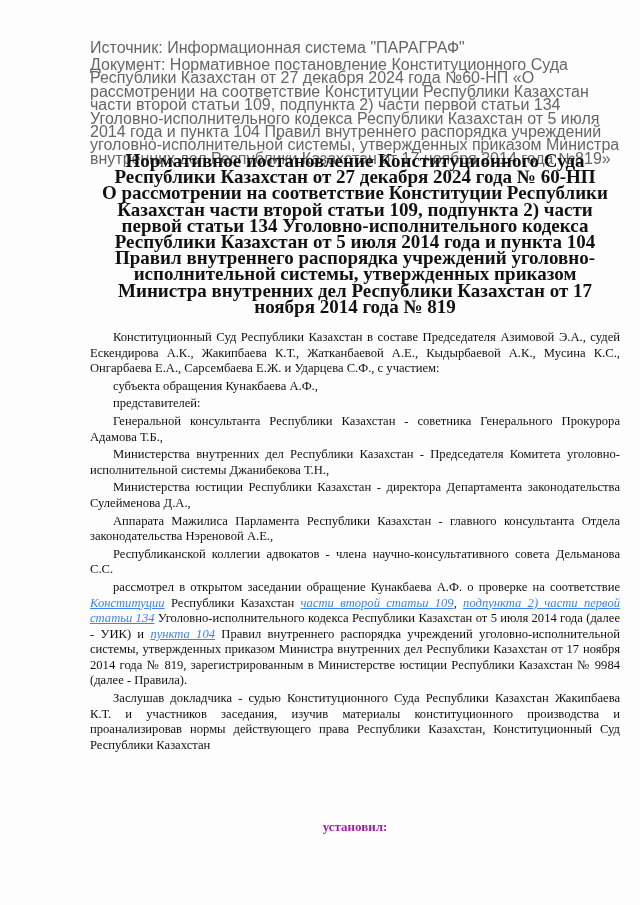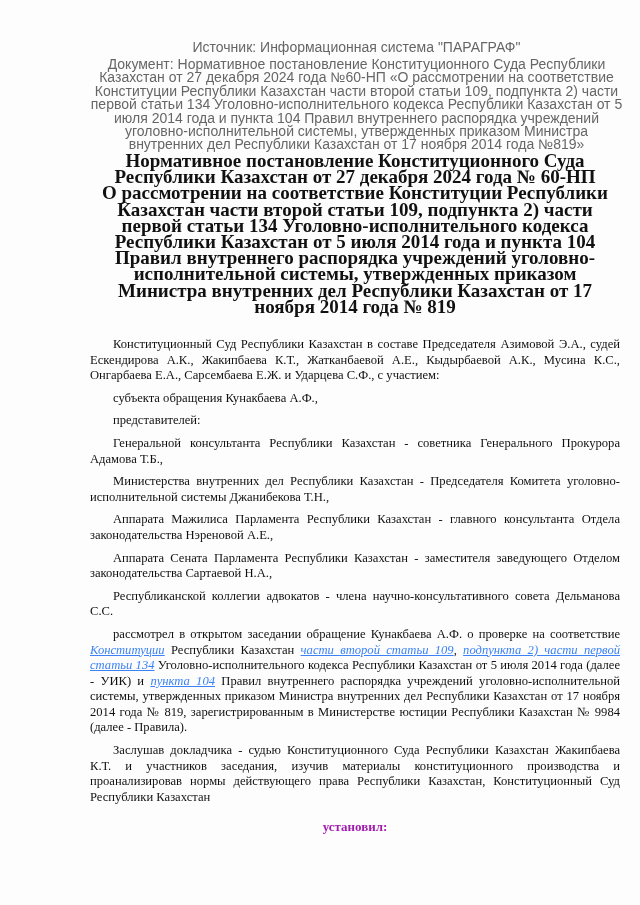--- a/index.html
+++ b/index.html
@@ -1,42 +1,42 @@
 <!DOCTYPE html>
 <html><head>
 <meta charset="utf-8">
 <style>
   html, body { margin: 0; padding: 0; background: #fdfdfd; }
   body { width: 640px; height: 905px; overflow: hidden; position: relative; }
   .page { position: absolute; left: 0; top: 0; width: 640px; height: 905px; background: #fdfdfd; }
   .meta {
     position: absolute; left: 90px; width: 533px;
-    font-family: "Liberation Sans", sans-serif; font-size: 14px; line-height: 13.4px;
-    color: #666; text-align: center;
+    font-family: "Liberation Sans", sans-serif; font-size: 16px; line-height: 13.4px;
+    color: #666; text-align: left;
   }
   .meta-source { top: 41px; }
   .meta-doc { top: 58px; }
   .meta-status { top: 137px; }
   .title {
     position: absolute; left: 90px; width: 530px; top: 153px;
     font-family: "Liberation Serif", serif; font-weight: bold; font-size: 19px; line-height: 16.2px;
     color: #111; text-align: center;
   }
   .title div { margin: 0; }
   .heading {
     position: absolute; left: 90px; width: 530px; top: 287px;
     font-family: "Liberation Serif", serif; font-weight: bold; font-size: 13px; line-height: 16.4px;
     color: #111; text-align: center;
   }
   .body {
     position: absolute; left: 90px; width: 530px; top: 330px;
     font-family: "Liberation Serif", serif; font-size: 12.6px; line-height: 15.6px;
     color: #111;
   }
-  .body p { margin: 7px 0 2px 0; text-indent: 23px; text-align: justify; }
+  .body p { margin: 0 0 2px 0; text-indent: 23px; text-align: justify; }
   .body a { color: #3b82f6; text-decoration: underline; font-style: italic; }
   .established {
     position: absolute; left: 90px; width: 530px; top: 819px;
     font-family: "Liberation Serif", serif; font-weight: bold; font-size: 13px;
     color: #a21caf; text-align: center;
   }
 </style>
 </head>
 <body>
 
@@ -49,21 +49,21 @@
     <div>О рассмотрении на соответствие Конституции Республики Казахстан части второй статьи 109, подпункта 2) части первой статьи 134 Уголовно-исполнительного кодекса Республики Казахстан от 5 июля 2014 года и пункта 104 Правил внутреннего распорядка учреждений уголовно-исполнительной системы, утвержденных приказом Министра внутренних дел Республики Казахстан от 17 ноября 2014 года № 819</div>
   </div>
 
 
   <div class="body">
     <p>Конституционный Суд Республики Казахстан в составе Председателя Азимовой Э.А., судей Ескендирова А.К., Жакипбаева К.Т., Жатканбаевой А.Е., Кыдырбаевой А.К., Мусина К.С., Онгарбаева Е.А., Сарсембаева Е.Ж. и Ударцева С.Ф., с участием:</p>
     <p>субъекта обращения Кунакбаева А.Ф.,</p>
     <p>представителей:</p>
     <p>Генеральной консультанта Республики Казахстан - советника Генерального Прокурора Адамова Т.Б.,</p>
     <p>Министерства внутренних дел Республики Казахстан - Председателя Комитета уголовно-исполнительной системы Джанибекова Т.Н.,</p>
+    <p>Министерства юстиции Республики Казахстан - директора Департамента законодательства Сулейменова Д.А.,</p>
     <p>Аппарата Мажилиса Парламента Республики Казахстан - главного консультанта Отдела законодательства Нэреновой А.Е.,</p>
-    <p>Аппарата Сената Парламента Республики Казахстан - заместителя заведующего Отделом законодательства Сартаевой Н.А.,</p>
     <p>Республиканской коллегии адвокатов - члена научно-консультативного совета Дельманова С.С.</p>
     <p><span>рассмотрел в открытом заседании обращение Кунакбаева А.Ф. о проверке на соответствие </span><a href="#">Конституции</a><span> Республики Казахстан </span><a href="#">части второй статьи 109</a><span>, </span><a href="#">подпункта 2) части первой статьи 134</a><span> Уголовно-исполнительного кодекса Республики Казахстан от 5 июля 2014 года (далее - УИК) и </span><a href="#">пункта 104</a><span> Правил внутреннего распорядка учреждений уголовно-исполнительной системы, утвержденных приказом Министра внутренних дел Республики Казахстан от 17 ноября 2014 года № 819, зарегистрированным в Министерстве юстиции Республики Казахстан № 9984 (далее - Правила).</span></p>
     <p>Заслушав докладчика - судью Конституционного Суда Республики Казахстан Жакипбаева К.Т. и участников заседания, изучив материалы конституционного производства и проанализировав нормы действующего права Республики Казахстан, Конституционный Суд Республики Казахстан</p>
   </div>
 
   <div class="established">установил:</div>
 </div>
 
 </body></html>

